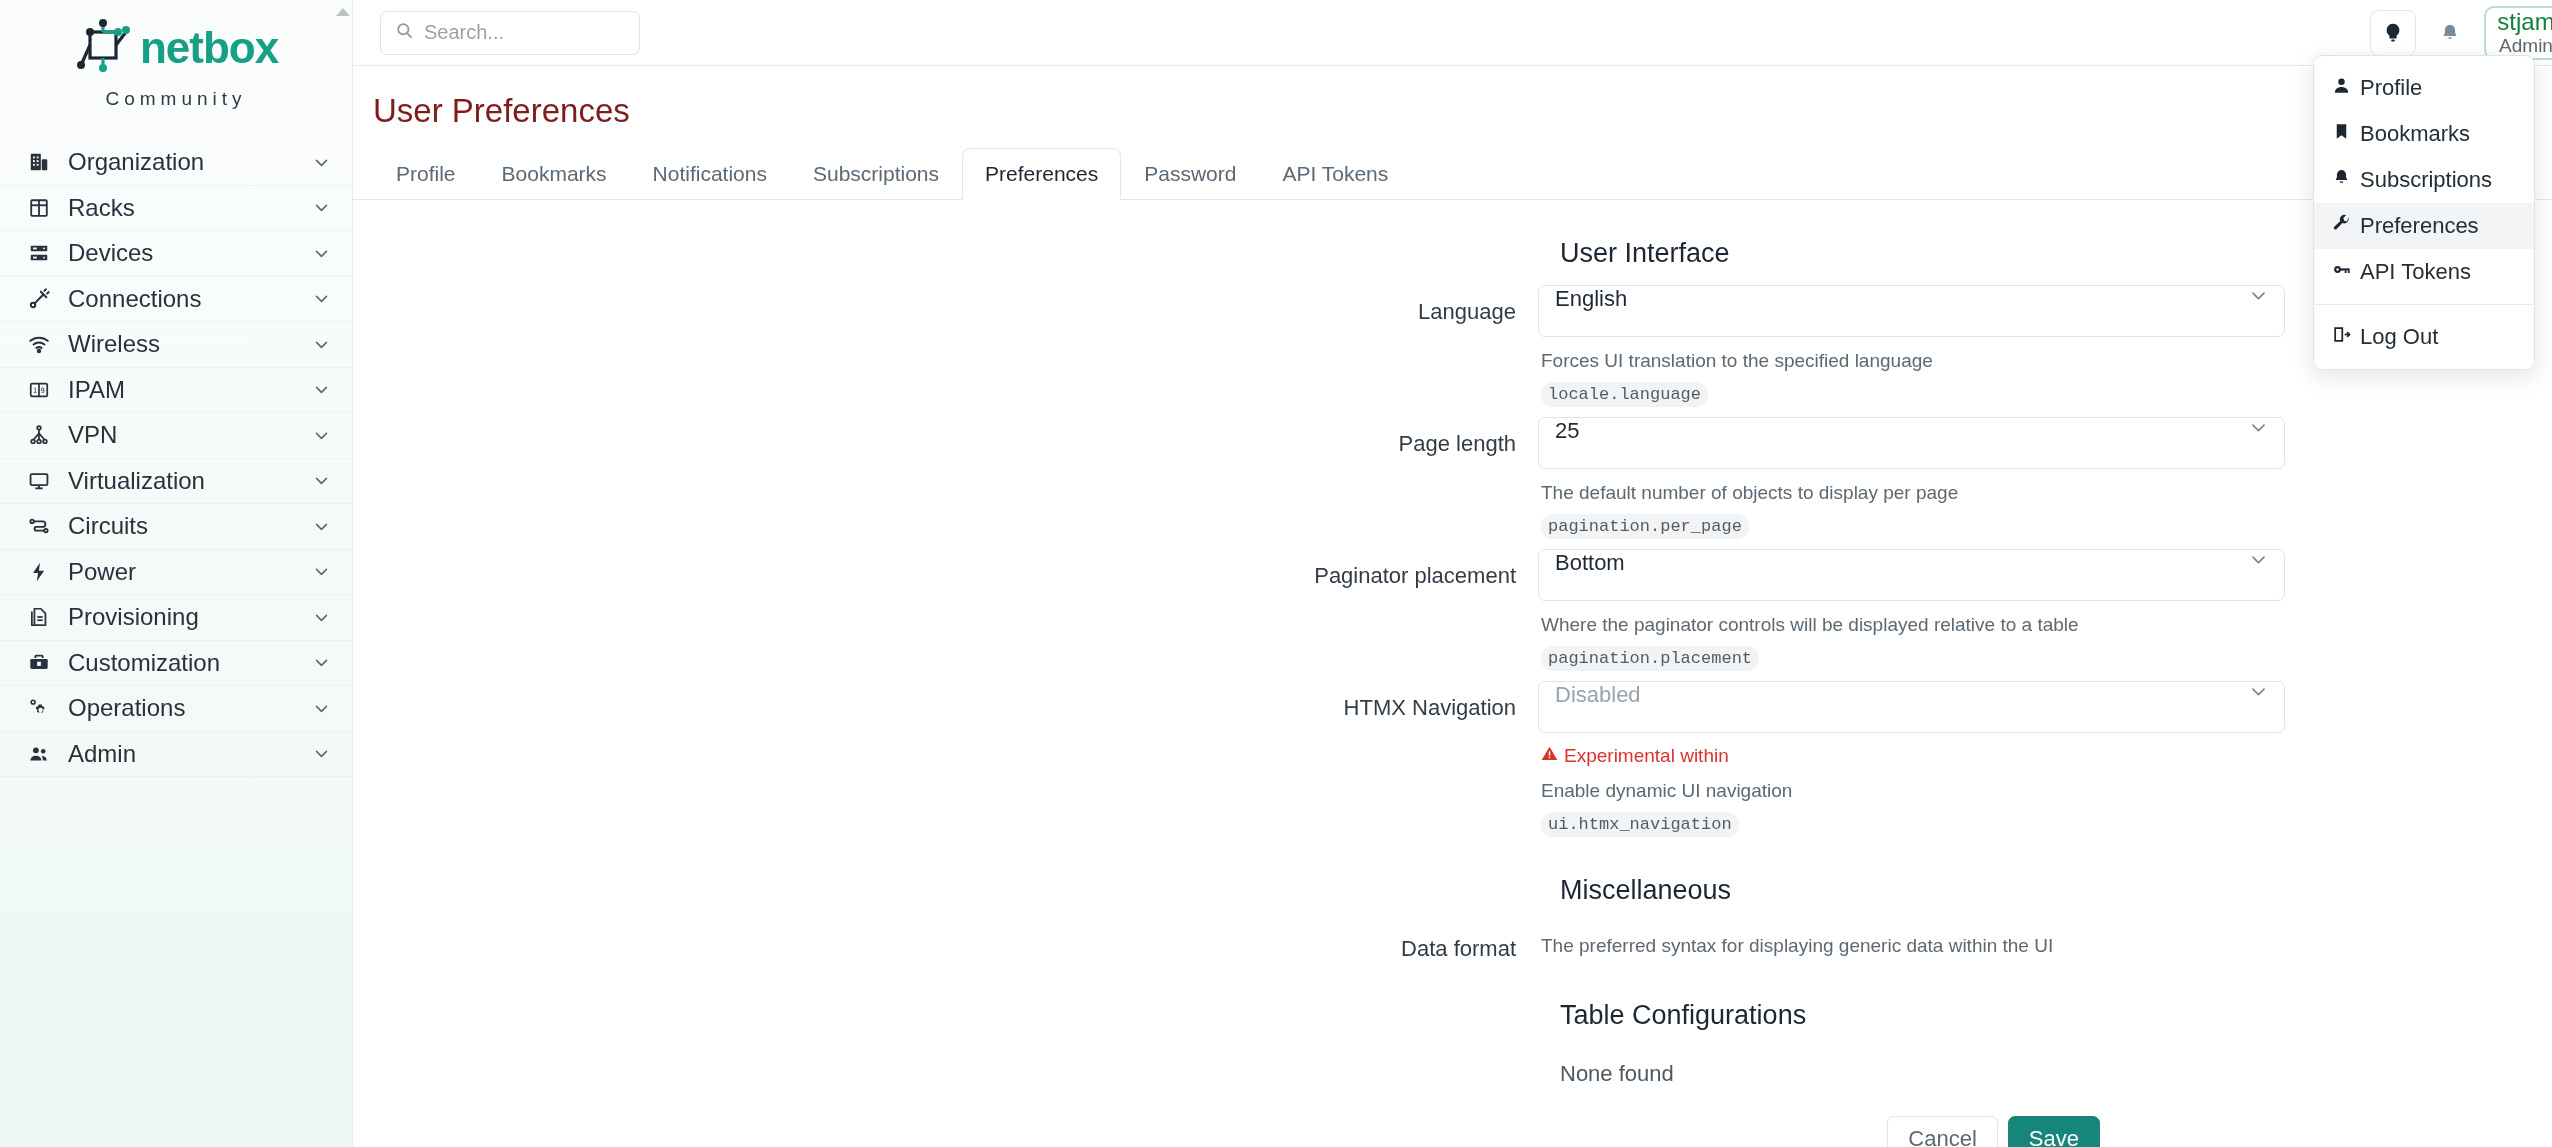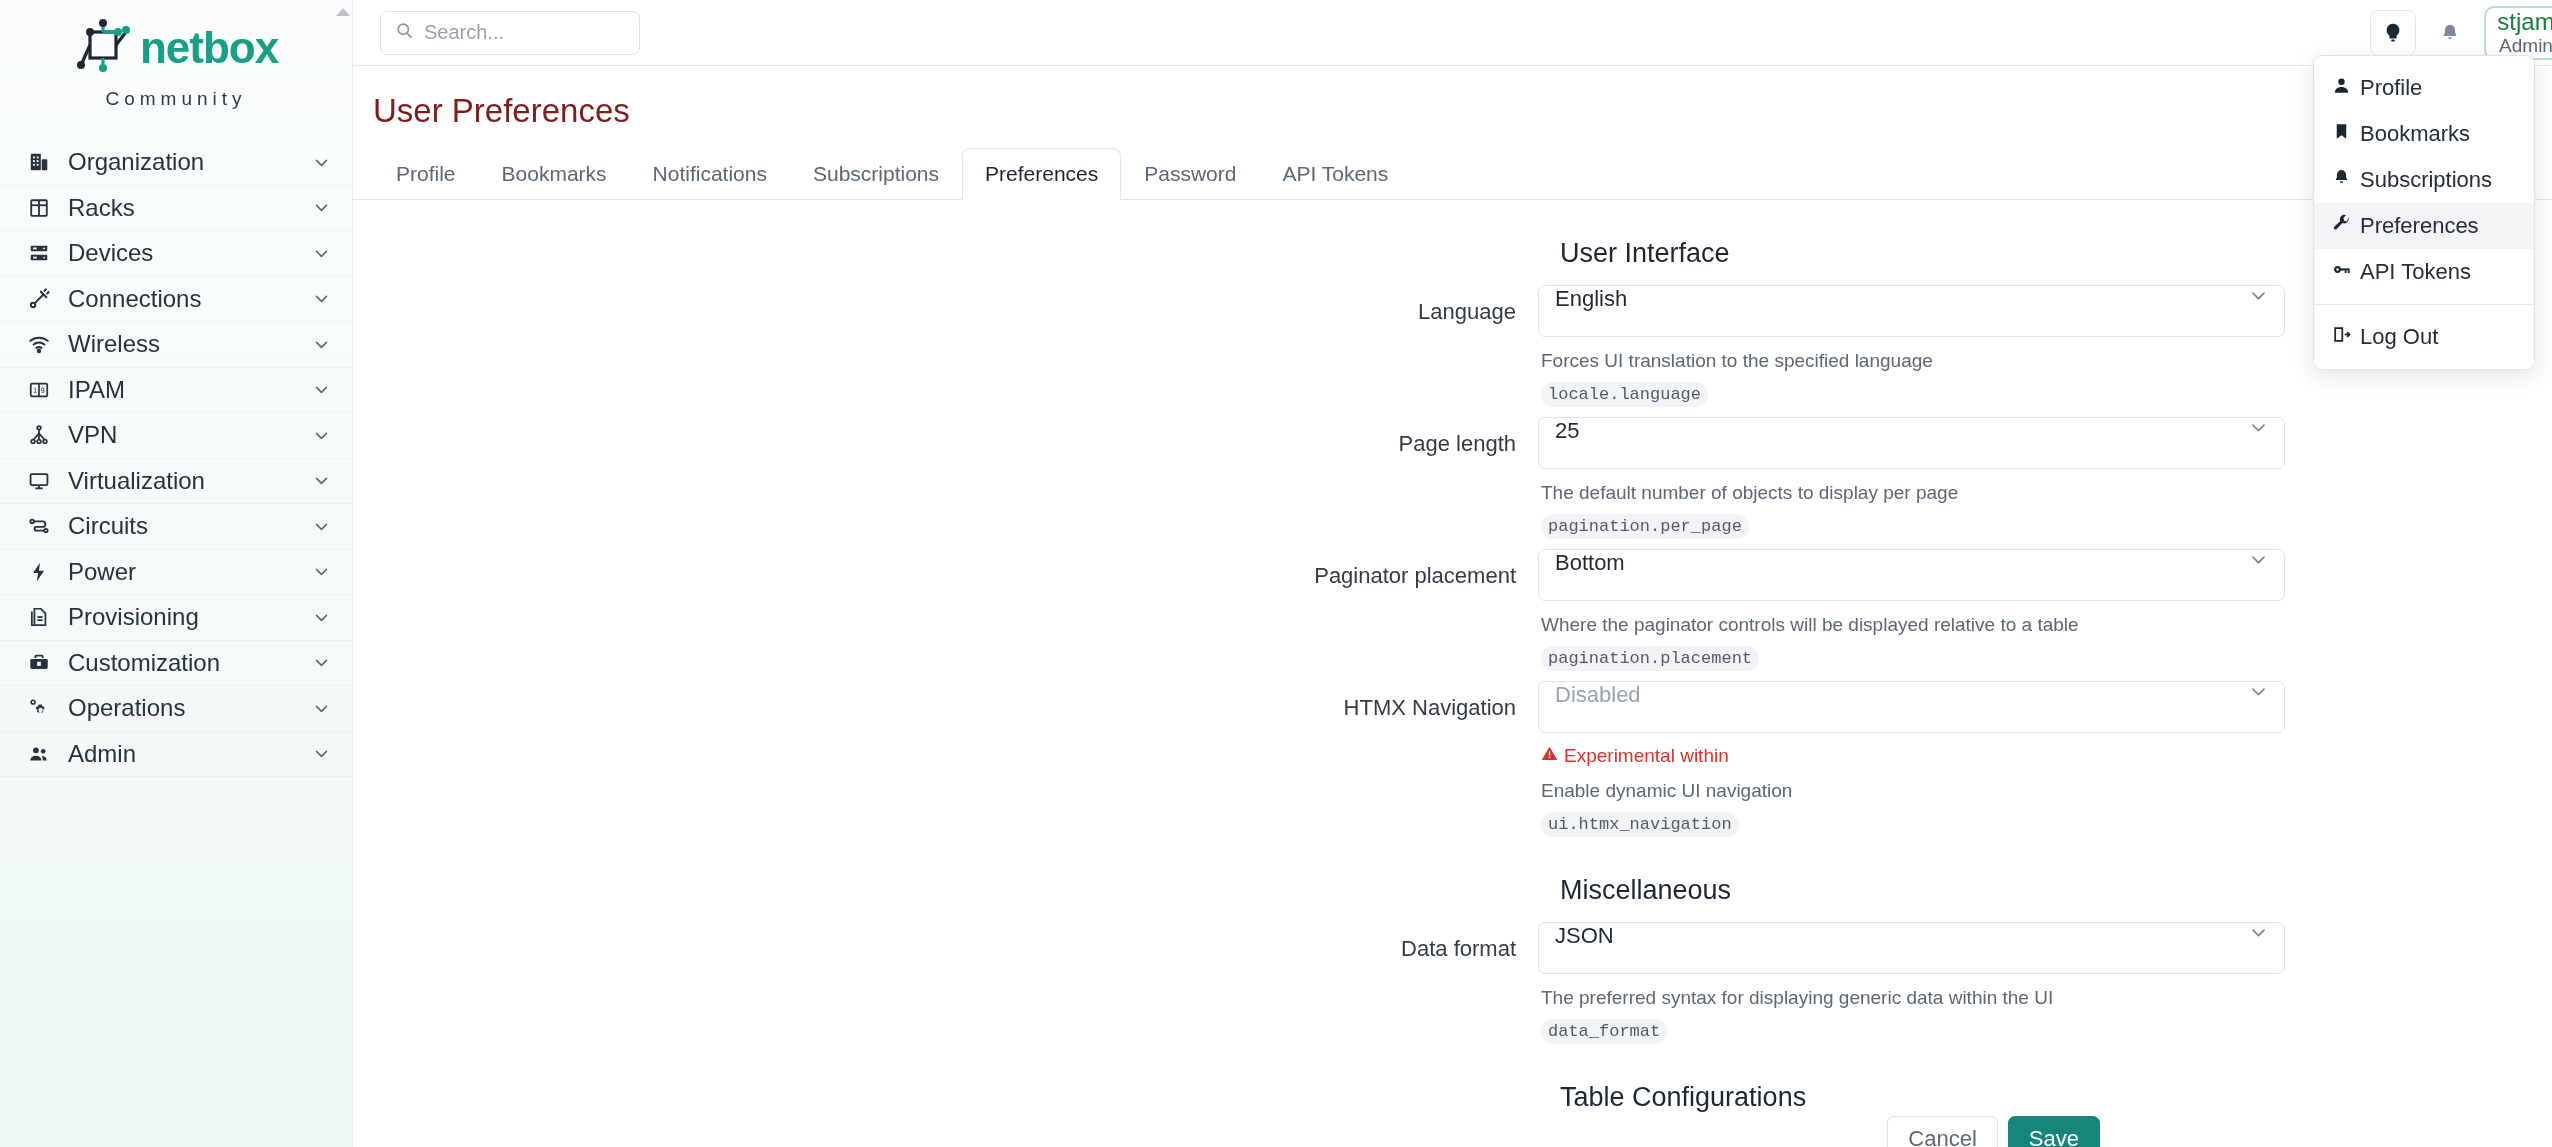--- a/index.html
+++ b/index.html
@@ -676,30 +676,21 @@
           </div>
           <div class="help-text">Enable dynamic UI navigation</div>
           <div><span class="code-badge">ui.htmx_navigation</span></div>
         </div>
       </div>
       <div class="spacer-sm"></div>
       <div class="section-title">Miscellaneous</div>
       <div class="field-row">
         <div class="field-label">Data format</div>
         <div class="field-col">
-          <div class="select-box">
-            <span>JSON</span>
-            <span class="select-chev">
-              <svg viewBox="0 0 24 24" fill="none" stroke="currentColor" stroke-width="2.2" stroke-linecap="round" stroke-linejoin="round">
-                <polyline points="5,9 12,16 19,9"></polyline>
-              </svg>
-            </span>
-          </div>
           <div class="help-text">The preferred syntax for displaying generic data within the UI</div>
-          <div><span class="code-badge">data_format</span></div>
         </div>
       </div>
       <div class="spacer-sm"></div>
       <div class="section-title">Table Configurations</div>
       <div class="none-found">None found</div>
     </div>
 
   <div id="action-row">
     <button class="btn btn-cancel">Cancel</button>
     <button class="btn btn-save">Save</button>

